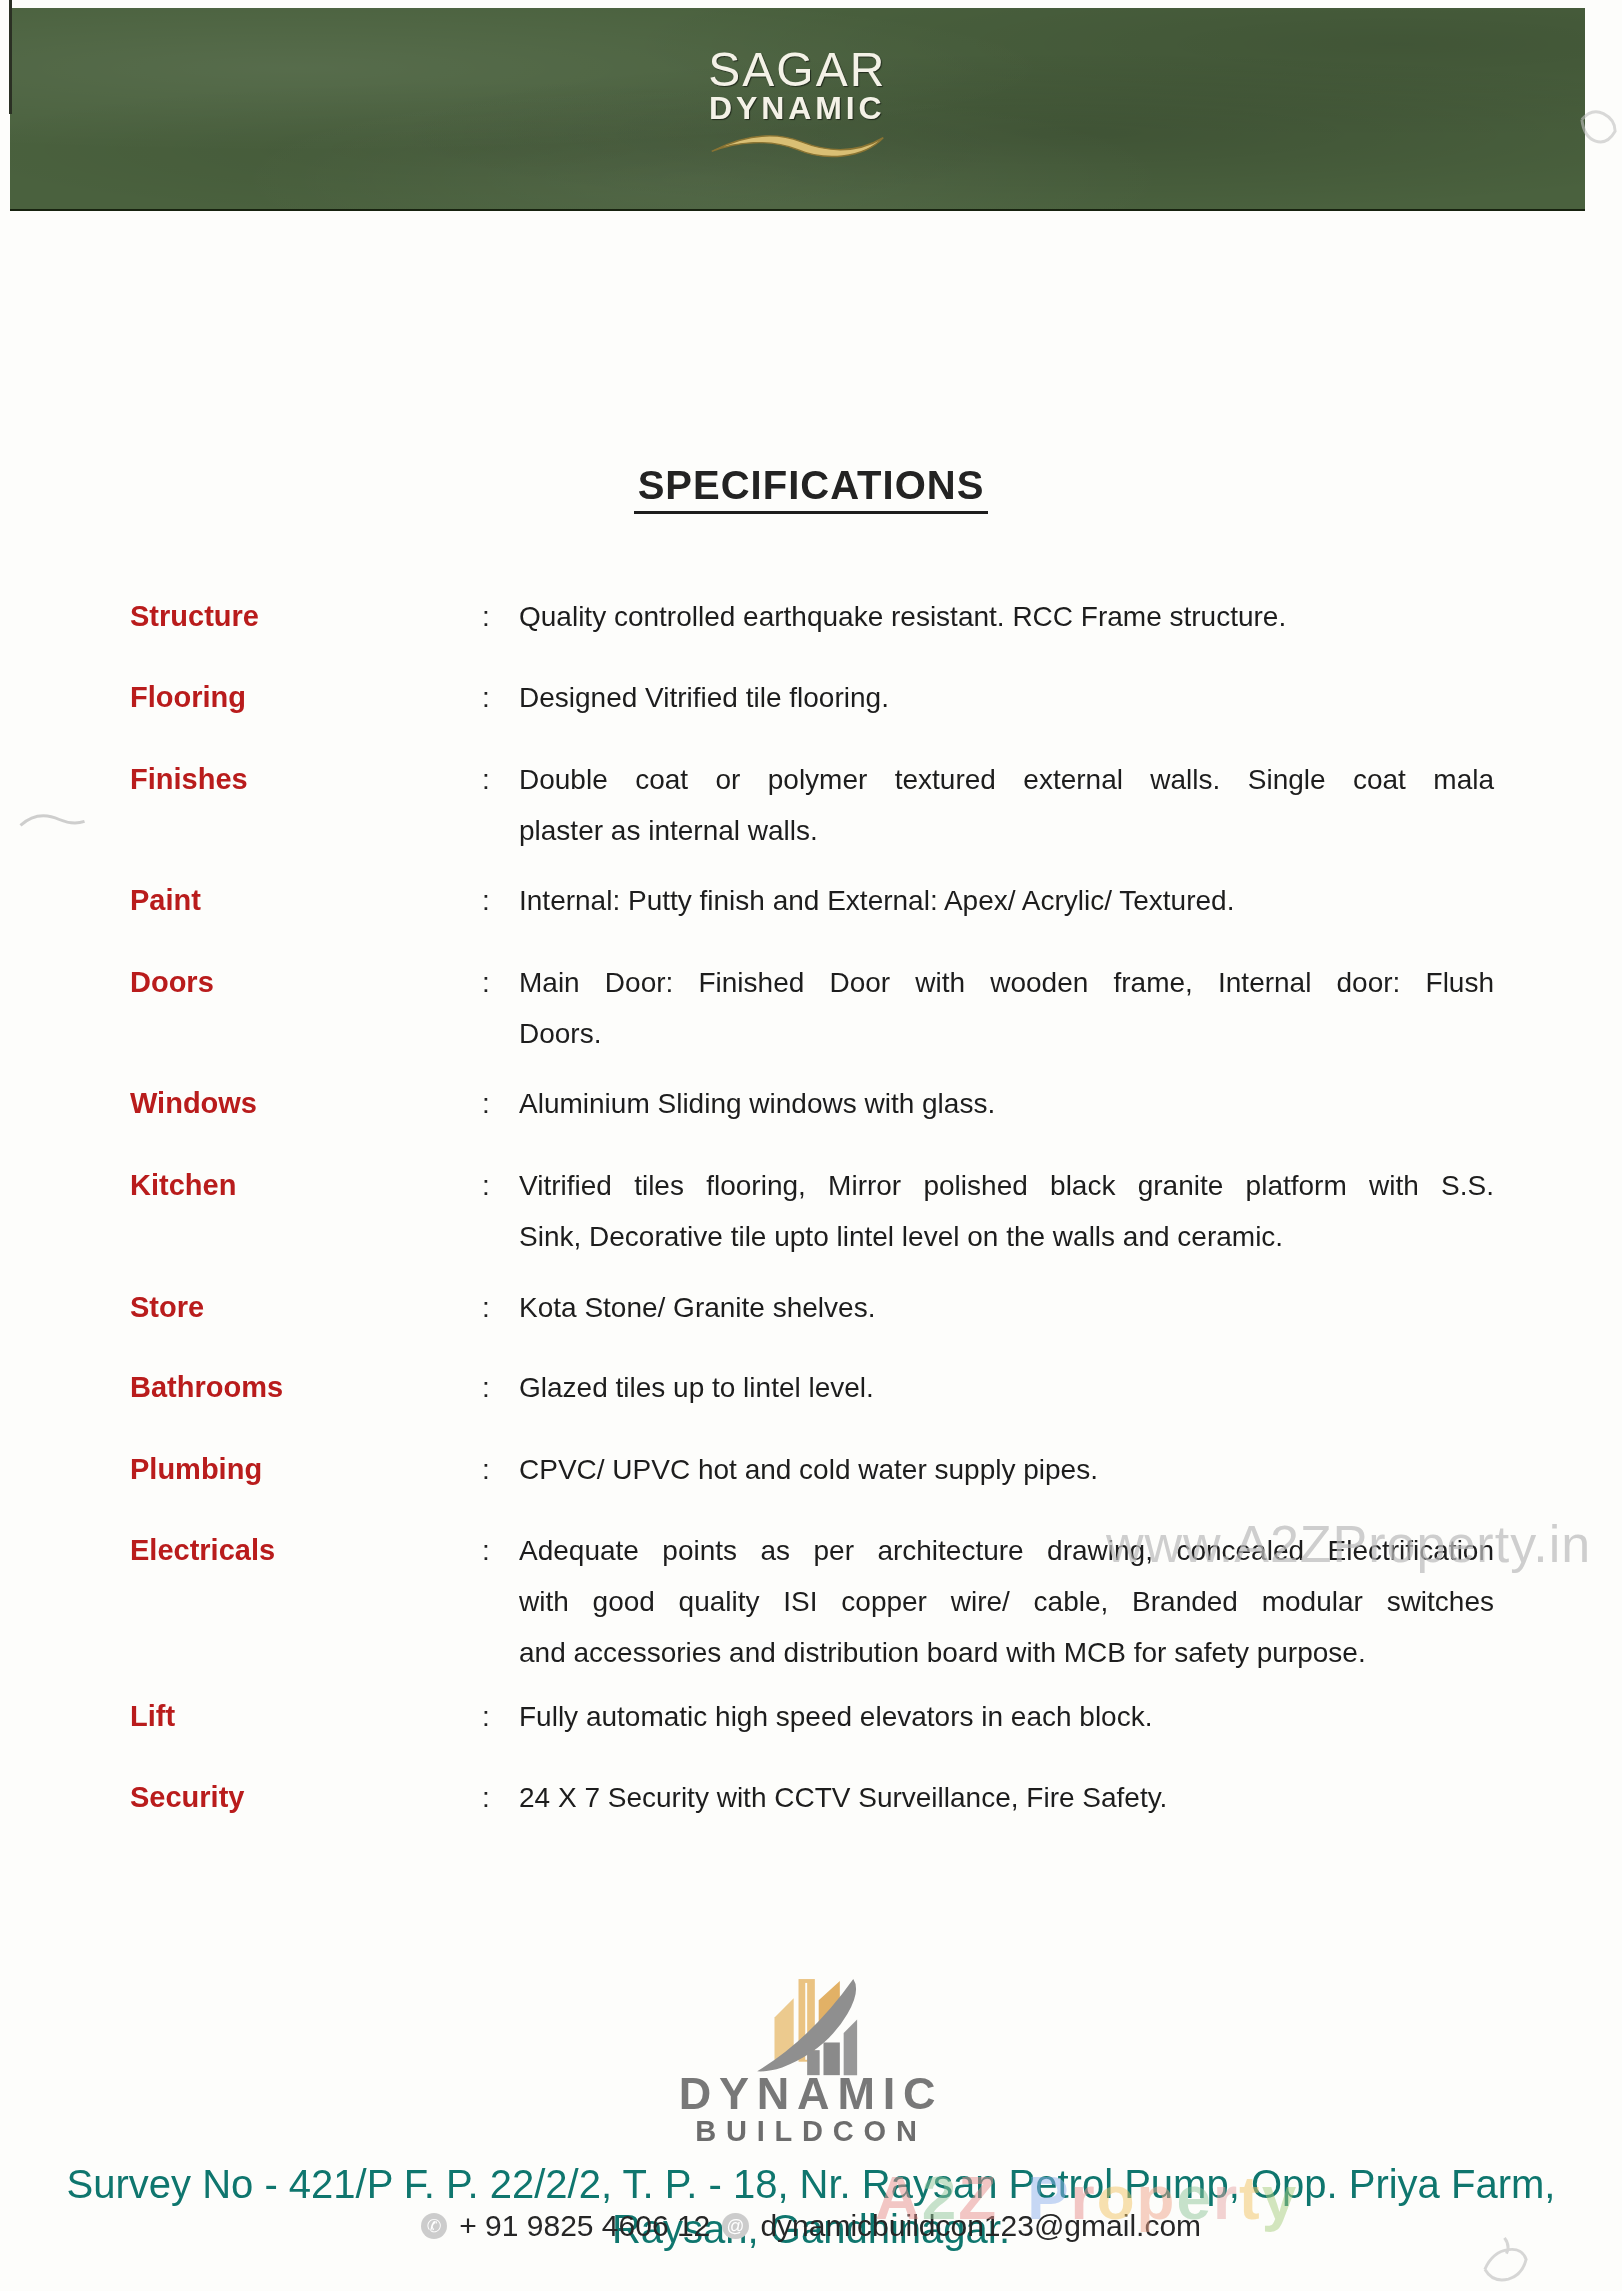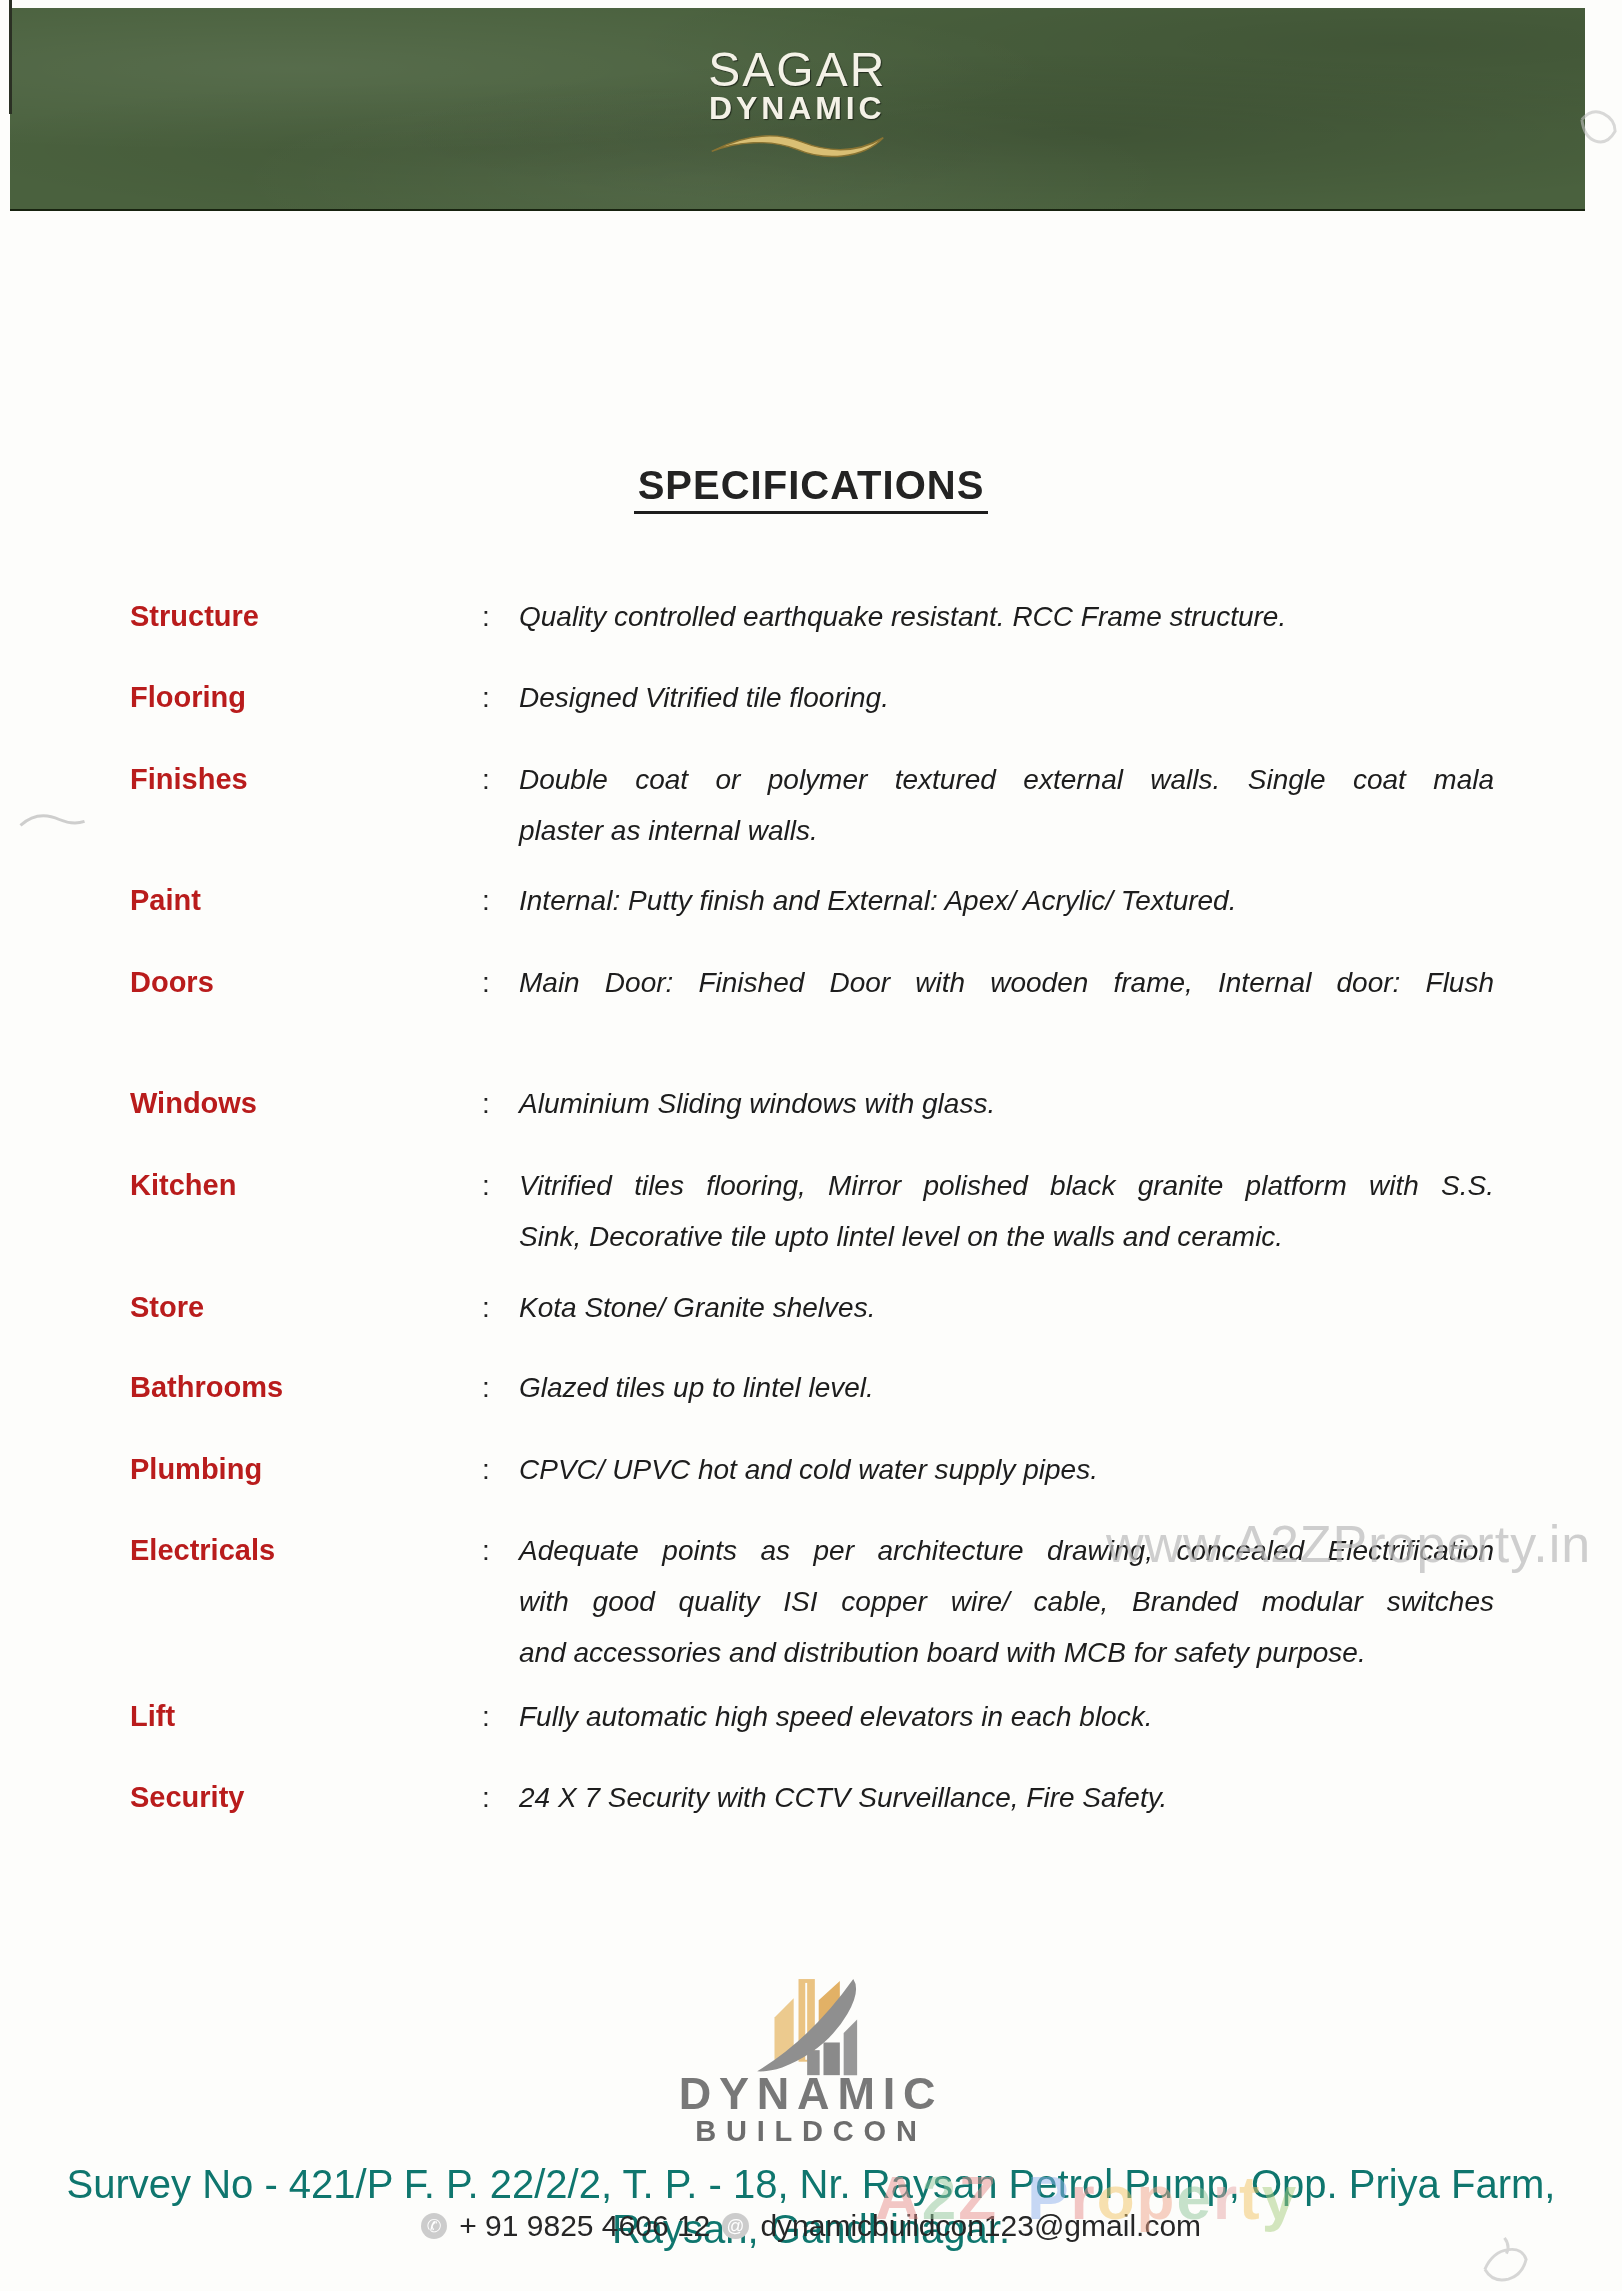--- a/index.html
+++ b/index.html
@@ -38,21 +38,21 @@
     display:inline-block;font-size:40px;font-weight:bold;color:#232323;
     letter-spacing:1px;border-bottom:3.9px solid #1d1d1d;padding:0 3.9px 2.9px 3.9px;
   }
   
   .spec-row{position:absolute;left:130px;width:1364px;line-height:51px;}
   .spec-label{
     position:absolute;left:0;top:0;font-weight:bold;font-size:29px;color:#b91c1c;
     white-space:nowrap;
   }
   .spec-colon{position:absolute;left:352px;top:0;font-size:28px;color:#222;}
-  .spec-desc{margin-left:389px;font-size:28px;color:#1d1d1d;font-style:italic;}
+  .spec-desc{margin-left:389px;font-size:28px;color:#1d1d1d;}
   .spec-desc .line{line-height:51px;}
   .spec-desc .line.j{text-align:justify;text-align-last:justify;}
   
   .wm-side{
     position:absolute;left:1106px;top:1514px;font-size:52px;color:#bdbdbd;
     opacity:.72;letter-spacing:1px;white-space:nowrap;
   }
   .wm-bottom{
     position:absolute;left:875px;top:2162px;font-size:62px;font-weight:bold;
     opacity:.5;white-space:nowrap;letter-spacing:2px;
@@ -140,20 +140,21 @@
     <div class="spec-desc">
       <div class="line">Internal: Putty finish and External: Apex/ Acrylic/ Textured.</div>
     </div>
   </div>
 
   <div class="spec-row" style="top:957px">
     <span class="spec-label">Doors</span>
     <span class="spec-colon">:</span>
     <div class="spec-desc">
       <div class="line j">Main Door: Finished Door with wooden frame, Internal door: Flush</div>
+      <div class="line">Doors.</div>
     </div>
   </div>
 
   <div class="spec-row" style="top:1078px">
     <span class="spec-label">Windows</span>
     <span class="spec-colon">:</span>
     <div class="spec-desc">
       <div class="line">Aluminium Sliding windows with glass.</div>
     </div>
   </div>

